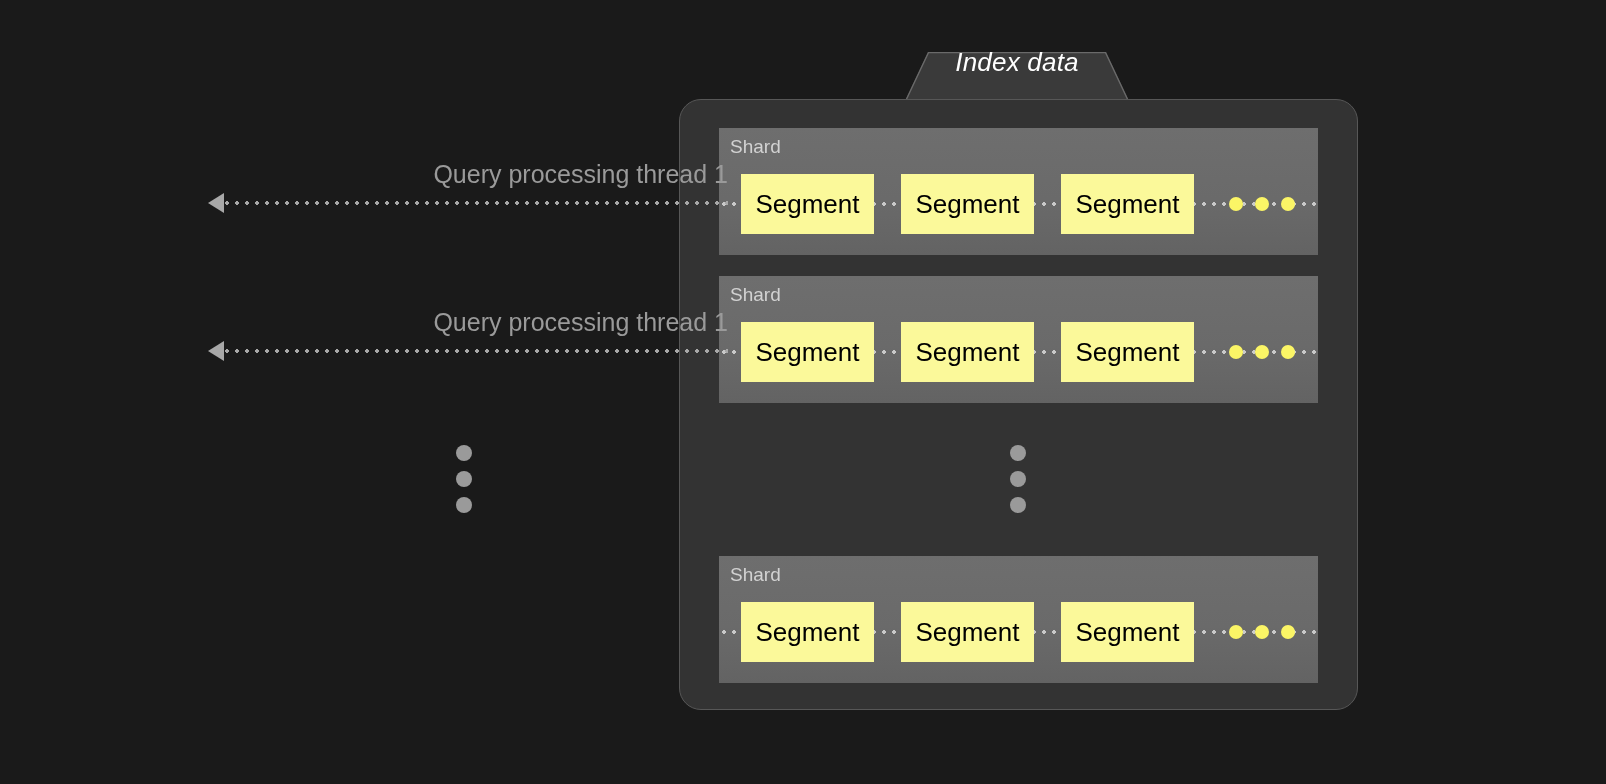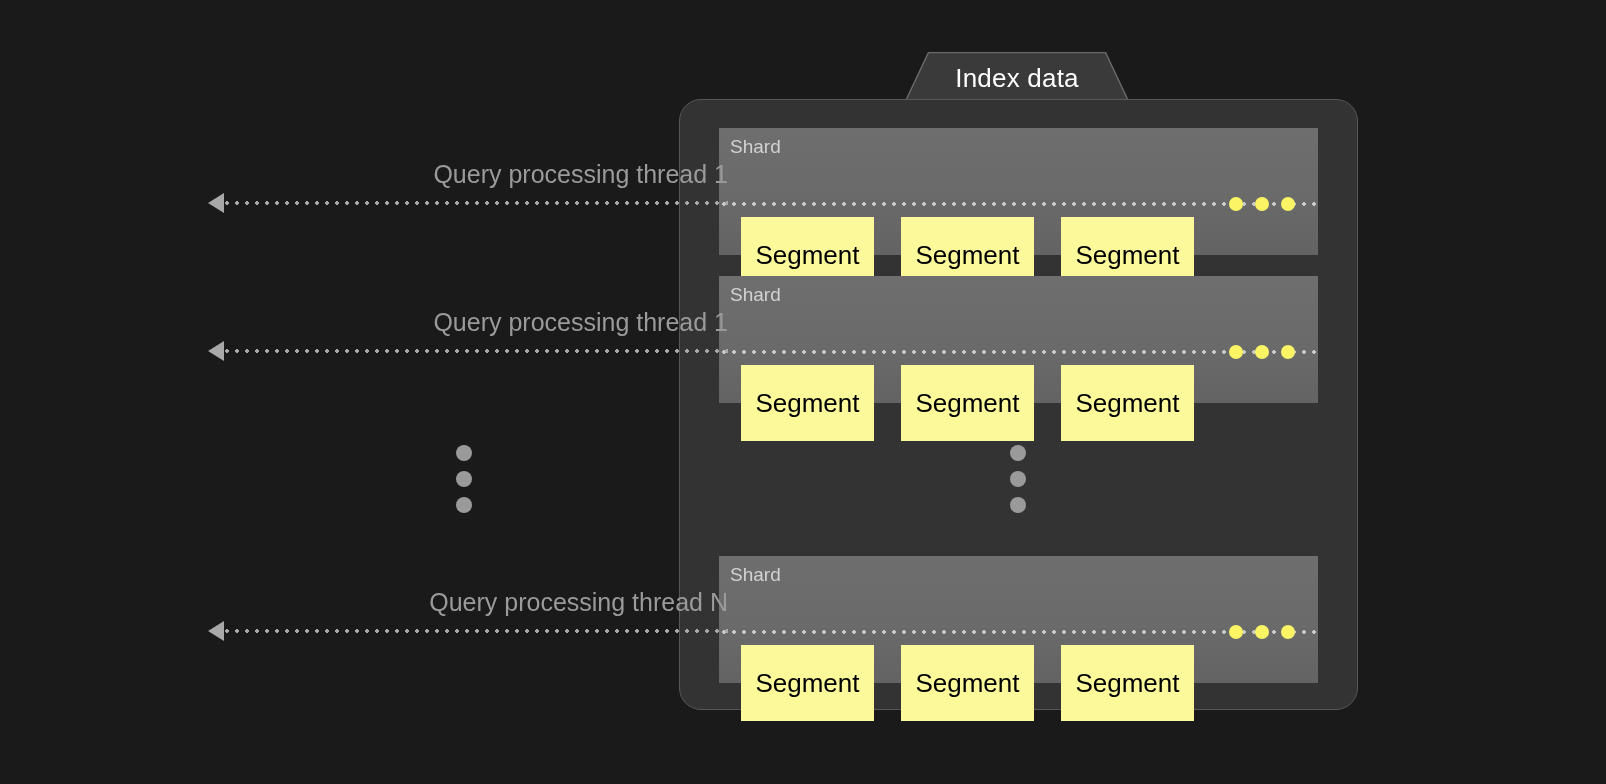--- a/index.html
+++ b/index.html
@@ -37,30 +37,31 @@
     position: absolute;
     left: 903px;
     top: 52px;
     width: 228px;
     height: 54px;
     pointer-events: none;
   }
   .index-tab-label {
     position: absolute;
     left: 903px;
-    top: 52px;
+    top: 36px;
     width: 228px;
     height: 53px;
     display: flex;
     align-items: center;
     justify-content: center;
     color: #ffffff;
     font-size: 26px;
     letter-spacing: 0.2px;
     white-space: nowrap;
+    font-style: italic;
   }
 
   
   .index-panel {
     position: absolute;
     left: 679px;
     top: 99px;
     width: 679px;
     height: 611px;
     background: #333333;
@@ -91,27 +92,26 @@
     font-size: 19px;
     line-height: 22px;
     white-space: nowrap;
   }
 
   
   .segment {
     position: absolute;
     top: 46px;
     width: 133px;
-    height: 76px;
+    height: 60px;
     background: #fbf99a;
     display: flex;
     align-items: center;
     justify-content: center;
     box-sizing: border-box;
-    margin-top: 43px;
   }
   .segment span {
     color: #000000;
     font-size: 26px;
     line-height: 30px;
     white-space: nowrap;
   }
   .seg-0 { left: 22px; }
   .seg-1 { left: 182px; }
   .seg-2 { left: 342px; }
@@ -276,25 +276,20 @@
     <div class="thread-line"></div>
     <div class="thread-arrow"></div>
   </div>
 
   <div class="thread thread-2">
     <div class="thread-label">Query processing thread 1</div>
     <div class="thread-line"></div>
     <div class="thread-arrow"></div>
   </div>
 
-  <div class="thread thread-3">
-    <div class="thread-label">Query processing thread N</div>
-    <div class="thread-line"></div>
-    <div class="thread-arrow"></div>
-  </div>
 
   <div class="vdots vdots-left">
     <div class="gdot"></div>
     <div class="gdot"></div>
     <div class="gdot"></div>
   </div>
 
   <div class="vdots vdots-center">
     <div class="gdot"></div>
     <div class="gdot"></div>

